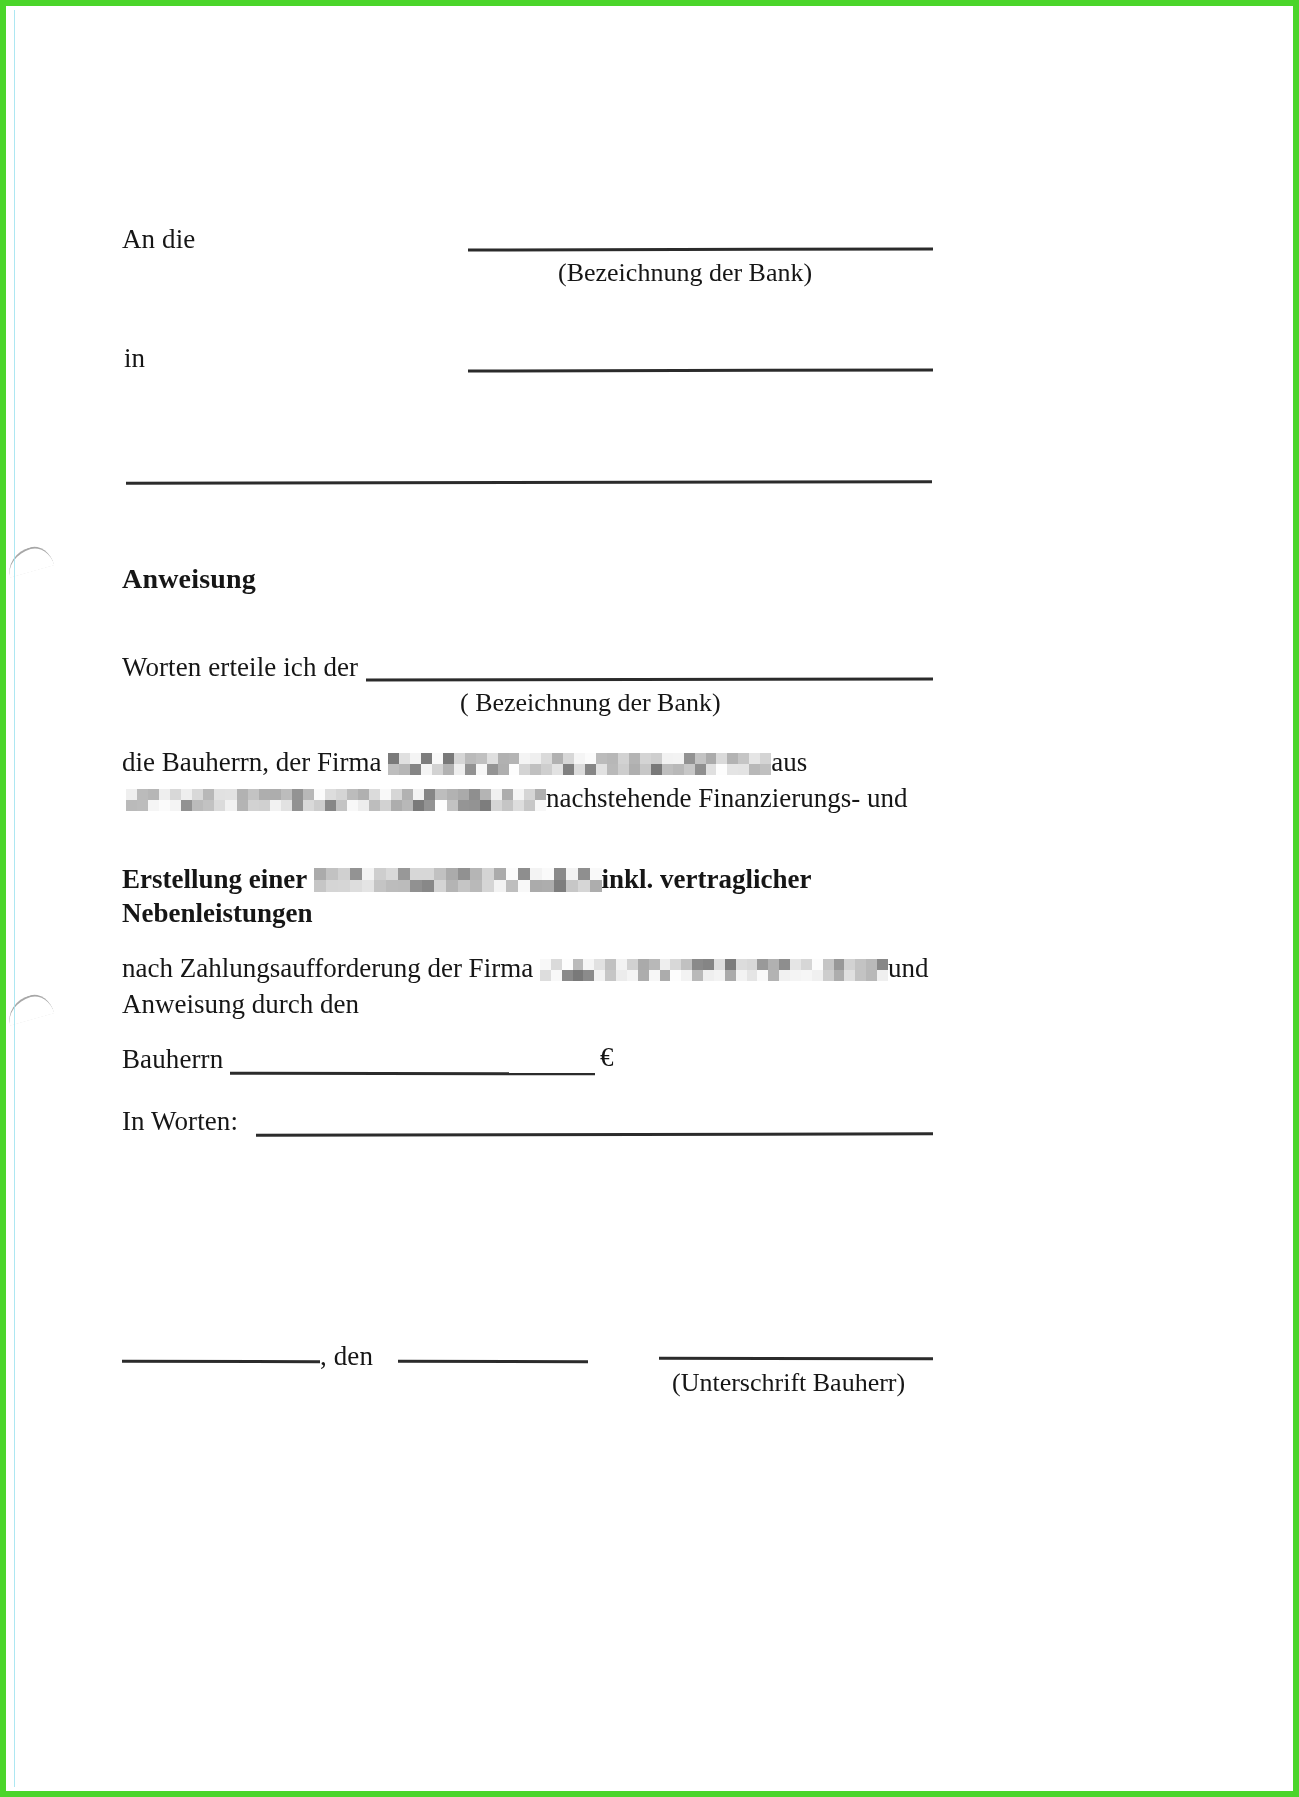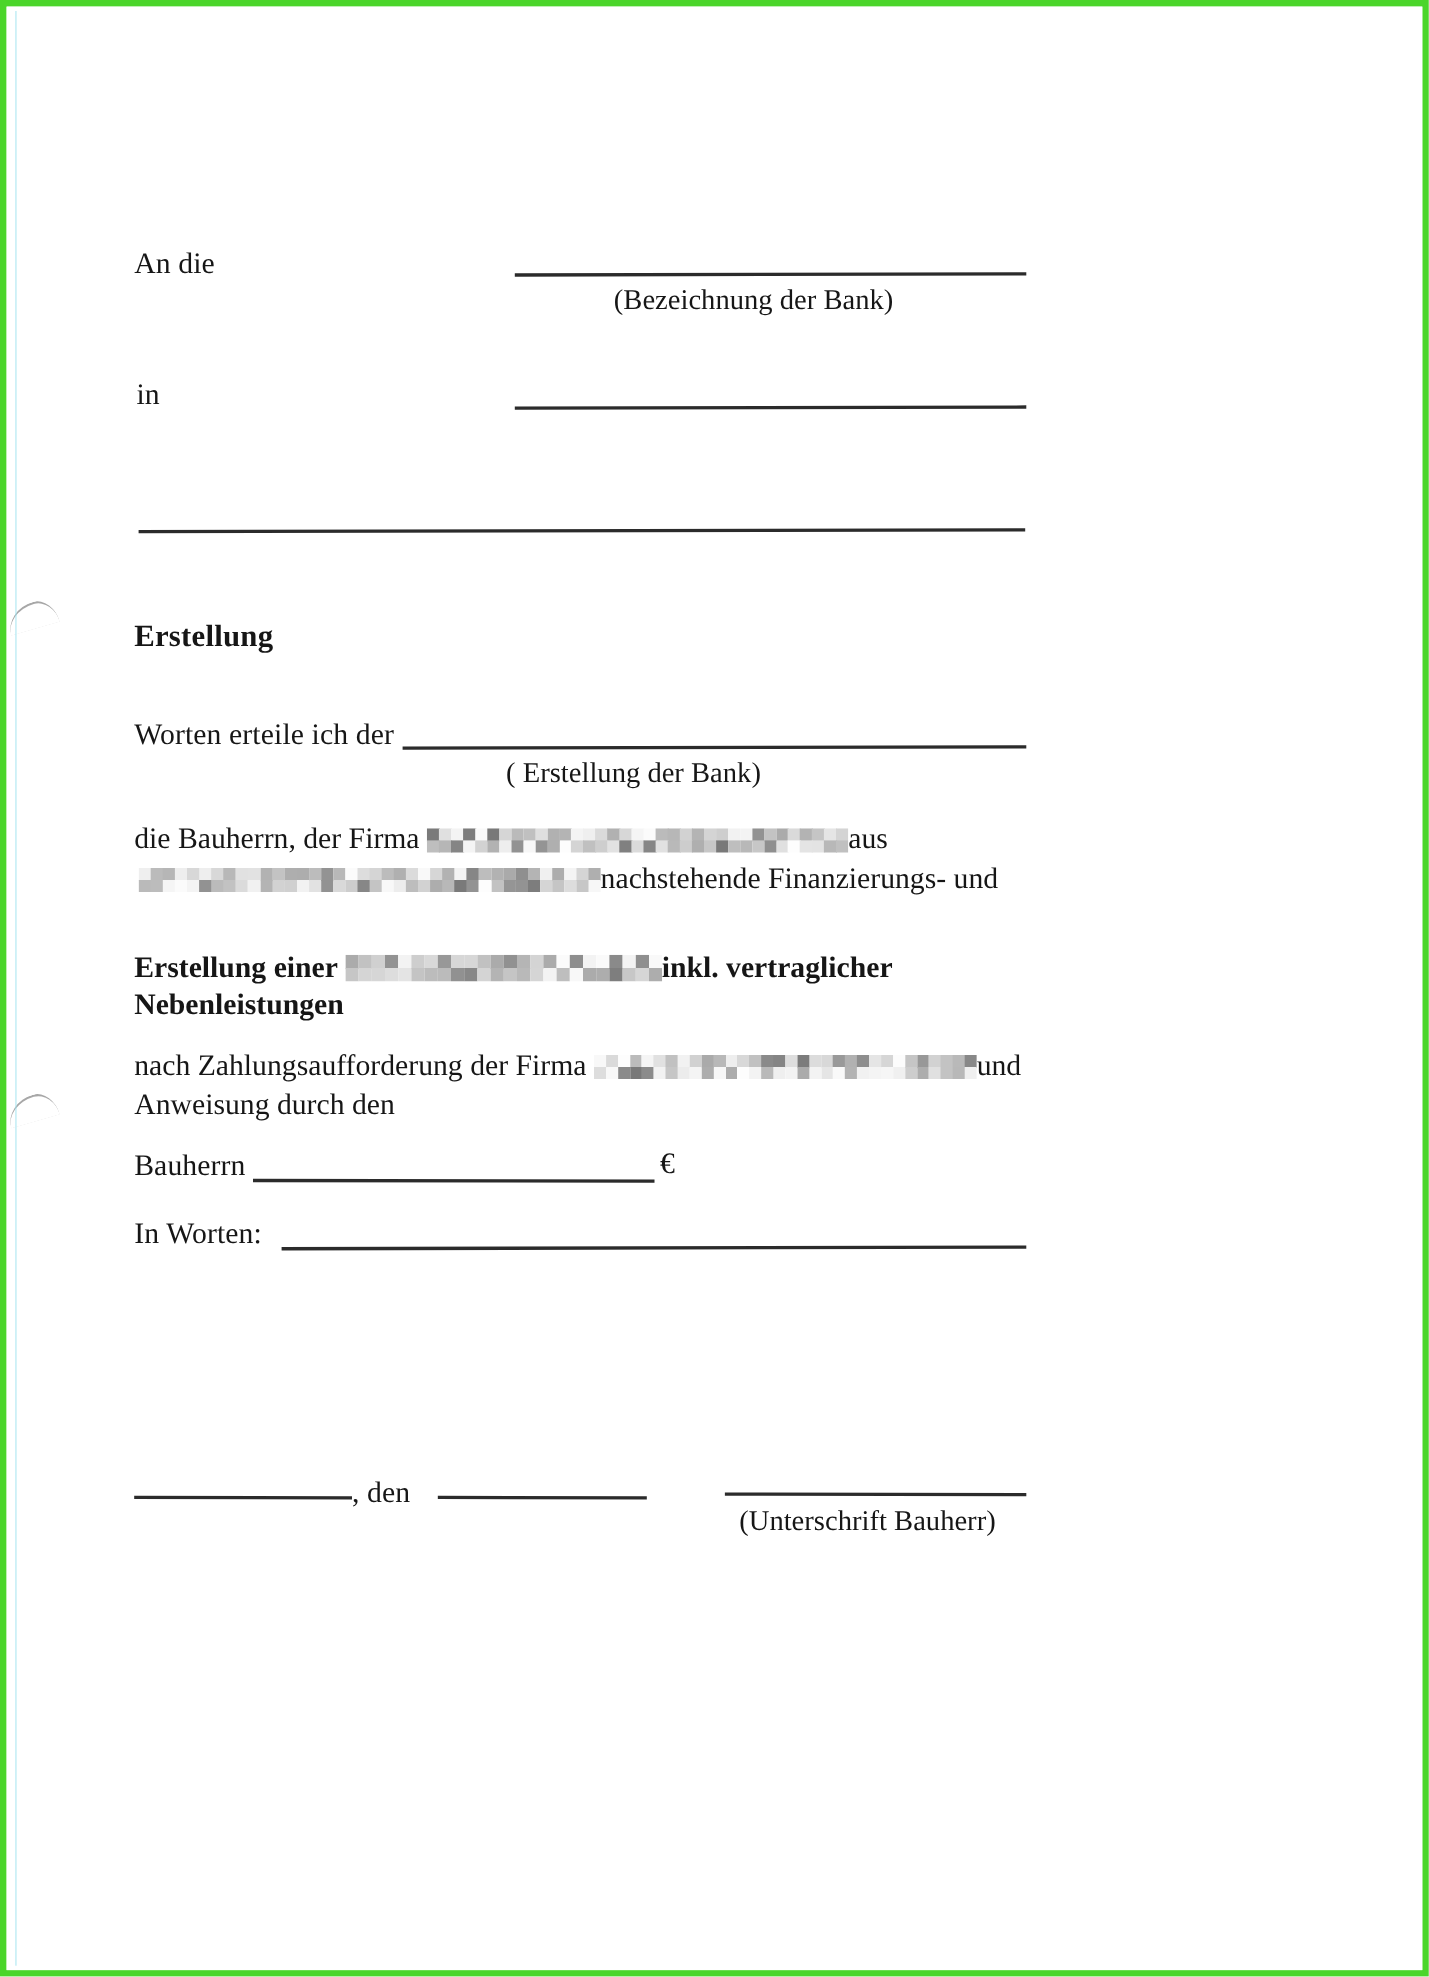--- a/index.html
+++ b/index.html
@@ -129,27 +129,27 @@
 
     <div class="txt" style="left:124px; top:341px;">in</div>
 
     <div class="ln skew" style="left:468px; top:369px; width:465px; height:3px;"></div>
 
     <div class="ln skew" style="left:126px; top:481px; width:806px; height:3px;"></div>
 
     <div class="crease" style="left:6px; top:548px;"></div>
     <div class="crease" style="left:6px; top:996px;"></div>
 
-    <div class="txt bold" style="left:122px; top:562px; font-size:28px;">Erstellung</div>
+    <div class="txt bold" style="left:122px; top:562px; font-size:28px;">Anweisung</div>
 
     <div class="txt" style="left:122px; top:650px;">Worten erteile ich der</div>
 
     <div class="ln skew" style="left:366px; top:678px; width:567px; height:3px;"></div>
 
-    <div class="label-under" style="left:460px; top:688px;">( Erstellung der Bank)</div>
+    <div class="label-under" style="left:460px; top:688px;">( Bezeichnung der Bank)</div>
 
     <div class="para" style="left:122px; top:744px; width:820px;">
       <span>die Bauherrn, der Firma</span>
 
       <span class="redact" id="rd1" style="width:383px;height:22px;"><i style="left: 0px; top: 0px; width: 11.5429px; height: 11.6px; background: rgb(122, 122, 122);"></i><i style="left: 10.9429px; top: 0px; width: 11.5429px; height: 11.6px; background: rgb(224, 224, 224);"></i><i style="left: 21.8857px; top: 0px; width: 11.5429px; height: 11.6px; background: rgb(244, 244, 244);"></i><i style="left: 32.8286px; top: 0px; width: 11.5429px; height: 11.6px; background: rgb(125, 125, 125);"></i><i style="left: 43.7714px; top: 0px; width: 11.5429px; height: 11.6px; background: rgb(249, 249, 249);"></i><i style="left: 54.7143px; top: 0px; width: 11.5429px; height: 11.6px; background: rgb(121, 121, 121);"></i><i style="left: 65.6571px; top: 0px; width: 11.5429px; height: 11.6px; background: rgb(214, 214, 214);"></i><i style="left: 76.6px; top: 0px; width: 11.5429px; height: 11.6px; background: rgb(186, 186, 186);"></i><i style="left: 87.5429px; top: 0px; width: 11.5429px; height: 11.6px; background: rgb(192, 192, 192);"></i><i style="left: 98.4857px; top: 0px; width: 11.5429px; height: 11.6px; background: rgb(223, 223, 223);"></i><i style="left: 109.429px; top: 0px; width: 11.5429px; height: 11.6px; background: rgb(177, 177, 177);"></i><i style="left: 120.371px; top: 0px; width: 11.5429px; height: 11.6px; background: rgb(180, 180, 180);"></i><i style="left: 131.314px; top: 0px; width: 11.5429px; height: 11.6px; background: rgb(244, 244, 244);"></i><i style="left: 142.257px; top: 0px; width: 11.5429px; height: 11.6px; background: rgb(239, 239, 239);"></i><i style="left: 153.2px; top: 0px; width: 11.5429px; height: 11.6px; background: rgb(218, 218, 218);"></i><i style="left: 164.143px; top: 0px; width: 11.5429px; height: 11.6px; background: rgb(177, 177, 177);"></i><i style="left: 175.086px; top: 0px; width: 11.5429px; height: 11.6px; background: rgb(215, 215, 215);"></i><i style="left: 186.029px; top: 0px; width: 11.5429px; height: 11.6px; background: rgb(245, 245, 245);"></i><i style="left: 196.971px; top: 0px; width: 11.5429px; height: 11.6px; background: rgb(251, 251, 251);"></i><i style="left: 207.914px; top: 0px; width: 11.5429px; height: 11.6px; background: rgb(187, 187, 187);"></i><i style="left: 218.857px; top: 0px; width: 11.5429px; height: 11.6px; background: rgb(183, 183, 183);"></i><i style="left: 229.8px; top: 0px; width: 11.5429px; height: 11.6px; background: rgb(210, 210, 210);"></i><i style="left: 240.743px; top: 0px; width: 11.5429px; height: 11.6px; background: rgb(180, 180, 180);"></i><i style="left: 251.686px; top: 0px; width: 11.5429px; height: 11.6px; background: rgb(212, 212, 212);"></i><i style="left: 262.629px; top: 0px; width: 11.5429px; height: 11.6px; background: rgb(206, 206, 206);"></i><i style="left: 273.571px; top: 0px; width: 11.5429px; height: 11.6px; background: rgb(242, 242, 242);"></i><i style="left: 284.514px; top: 0px; width: 11.5429px; height: 11.6px; background: rgb(243, 243, 243);"></i><i style="left: 295.457px; top: 0px; width: 11.5429px; height: 11.6px; background: rgb(146, 146, 146);"></i><i style="left: 306.4px; top: 0px; width: 11.5429px; height: 11.6px; background: rgb(195, 195, 195);"></i><i style="left: 317.343px; top: 0px; width: 11.5429px; height: 11.6px; background: rgb(171, 171, 171);"></i><i style="left: 328.286px; top: 0px; width: 11.5429px; height: 11.6px; background: rgb(218, 218, 218);"></i><i style="left: 339.229px; top: 0px; width: 11.5429px; height: 11.6px; background: rgb(179, 179, 179);"></i><i style="left: 350.171px; top: 0px; width: 11.5429px; height: 11.6px; background: rgb(197, 197, 197);"></i><i style="left: 361.114px; top: 0px; width: 11.5429px; height: 11.6px; background: rgb(229, 229, 229);"></i><i style="left: 372.057px; top: 0px; width: 11.5429px; height: 11.6px; background: rgb(212, 212, 212);"></i><i style="left: 0px; top: 11px; width: 11.5429px; height: 11.6px; background: rgb(190, 190, 190);"></i><i style="left: 10.9429px; top: 11px; width: 11.5429px; height: 11.6px; background: rgb(182, 182, 182);"></i><i style="left: 21.8857px; top: 11px; width: 11.5429px; height: 11.6px; background: rgb(133, 133, 133);"></i><i style="left: 32.8286px; top: 11px; width: 11.5429px; height: 11.6px; background: rgb(244, 244, 244);"></i><i style="left: 43.7714px; top: 11px; width: 11.5429px; height: 11.6px; background: rgb(210, 210, 210);"></i><i style="left: 54.7143px; top: 11px; width: 11.5429px; height: 11.6px; background: rgb(178, 178, 178);"></i><i style="left: 65.6571px; top: 11px; width: 11.5429px; height: 11.6px; background: rgb(238, 238, 238);"></i><i style="left: 76.6px; top: 11px; width: 11.5429px; height: 11.6px; background: rgb(146, 146, 146);"></i><i style="left: 87.5429px; top: 11px; width: 11.5429px; height: 11.6px; background: rgb(247, 247, 247);"></i><i style="left: 98.4857px; top: 11px; width: 11.5429px; height: 11.6px; background: rgb(148, 148, 148);"></i><i style="left: 109.429px; top: 11px; width: 11.5429px; height: 11.6px; background: rgb(175, 175, 175);"></i><i style="left: 120.371px; top: 11px; width: 11.5429px; height: 11.6px; background: rgb(253, 253, 253);"></i><i style="left: 131.314px; top: 11px; width: 11.5429px; height: 11.6px; background: rgb(212, 212, 212);"></i><i style="left: 142.257px; top: 11px; width: 11.5429px; height: 11.6px; background: rgb(192, 192, 192);"></i><i style="left: 153.2px; top: 11px; width: 11.5429px; height: 11.6px; background: rgb(206, 206, 206);"></i><i style="left: 164.143px; top: 11px; width: 11.5429px; height: 11.6px; background: rgb(226, 226, 226);"></i><i style="left: 175.086px; top: 11px; width: 11.5429px; height: 11.6px; background: rgb(128, 128, 128);"></i><i style="left: 186.029px; top: 11px; width: 11.5429px; height: 11.6px; background: rgb(219, 219, 219);"></i><i style="left: 196.971px; top: 11px; width: 11.5429px; height: 11.6px; background: rgb(134, 134, 134);"></i><i style="left: 207.914px; top: 11px; width: 11.5429px; height: 11.6px; background: rgb(225, 225, 225);"></i><i style="left: 218.857px; top: 11px; width: 11.5429px; height: 11.6px; background: rgb(185, 185, 185);"></i><i style="left: 229.8px; top: 11px; width: 11.5429px; height: 11.6px; background: rgb(205, 205, 205);"></i><i style="left: 240.743px; top: 11px; width: 11.5429px; height: 11.6px; background: rgb(175, 175, 175);"></i><i style="left: 251.686px; top: 11px; width: 11.5429px; height: 11.6px; background: rgb(199, 199, 199);"></i><i style="left: 262.629px; top: 11px; width: 11.5429px; height: 11.6px; background: rgb(121, 121, 121);"></i><i style="left: 273.571px; top: 11px; width: 11.5429px; height: 11.6px; background: rgb(190, 190, 190);"></i><i style="left: 284.514px; top: 11px; width: 11.5429px; height: 11.6px; background: rgb(184, 184, 184);"></i><i style="left: 295.457px; top: 11px; width: 11.5429px; height: 11.6px; background: rgb(199, 199, 199);"></i><i style="left: 306.4px; top: 11px; width: 11.5429px; height: 11.6px; background: rgb(143, 143, 143);"></i><i style="left: 317.343px; top: 11px; width: 11.5429px; height: 11.6px; background: rgb(224, 224, 224);"></i><i style="left: 328.286px; top: 11px; width: 11.5429px; height: 11.6px; background: rgb(253, 253, 253);"></i><i style="left: 339.229px; top: 11px; width: 11.5429px; height: 11.6px; background: rgb(228, 228, 228);"></i><i style="left: 350.171px; top: 11px; width: 11.5429px; height: 11.6px; background: rgb(227, 227, 227);"></i><i style="left: 361.114px; top: 11px; width: 11.5429px; height: 11.6px; background: rgb(184, 184, 184);"></i><i style="left: 372.057px; top: 11px; width: 11.5429px; height: 11.6px; background: rgb(192, 192, 192);"></i></span><span>aus</span><br>
 
       <span class="redact" id="rd2" style="width:420px;height:22px;margin-left:4px;"><i style="left: 0px; top: 0px; width: 11.6526px; height: 11.6px; background: rgb(239, 239, 239);"></i><i style="left: 11.0526px; top: 0px; width: 11.6526px; height: 11.6px; background: rgb(187, 187, 187);"></i><i style="left: 22.1053px; top: 0px; width: 11.6526px; height: 11.6px; background: rgb(182, 182, 182);"></i><i style="left: 33.1579px; top: 0px; width: 11.6526px; height: 11.6px; background: rgb(238, 238, 238);"></i><i style="left: 44.2105px; top: 0px; width: 11.6526px; height: 11.6px; background: rgb(216, 216, 216);"></i><i style="left: 55.2632px; top: 0px; width: 11.6526px; height: 11.6px; background: rgb(238, 238, 238);"></i><i style="left: 66.3158px; top: 0px; width: 11.6526px; height: 11.6px; background: rgb(216, 216, 216);"></i><i style="left: 77.3684px; top: 0px; width: 11.6526px; height: 11.6px; background: rgb(184, 184, 184);"></i><i style="left: 88.4211px; top: 0px; width: 11.6526px; height: 11.6px; background: rgb(225, 225, 225);"></i><i style="left: 99.4737px; top: 0px; width: 11.6526px; height: 11.6px; background: rgb(226, 226, 226);"></i><i style="left: 110.526px; top: 0px; width: 11.6526px; height: 11.6px; background: rgb(178, 178, 178);"></i><i style="left: 121.579px; top: 0px; width: 11.6526px; height: 11.6px; background: rgb(195, 195, 195);"></i><i style="left: 132.632px; top: 0px; width: 11.6526px; height: 11.6px; background: rgb(174, 174, 174);"></i><i style="left: 143.684px; top: 0px; width: 11.6526px; height: 11.6px; background: rgb(173, 173, 173);"></i><i style="left: 154.737px; top: 0px; width: 11.6526px; height: 11.6px; background: rgb(188, 188, 188);"></i><i style="left: 165.789px; top: 0px; width: 11.6526px; height: 11.6px; background: rgb(147, 147, 147);"></i><i style="left: 176.842px; top: 0px; width: 11.6526px; height: 11.6px; background: rgb(184, 184, 184);"></i><i style="left: 187.895px; top: 0px; width: 11.6526px; height: 11.6px; background: rgb(251, 251, 251);"></i><i style="left: 198.947px; top: 0px; width: 11.6526px; height: 11.6px; background: rgb(221, 221, 221);"></i><i style="left: 210px; top: 0px; width: 11.6526px; height: 11.6px; background: rgb(213, 213, 213);"></i><i style="left: 221.053px; top: 0px; width: 11.6526px; height: 11.6px; background: rgb(188, 188, 188);"></i><i style="left: 232.105px; top: 0px; width: 11.6526px; height: 11.6px; background: rgb(176, 176, 176);"></i><i style="left: 243.158px; top: 0px; width: 11.6526px; height: 11.6px; background: rgb(219, 219, 219);"></i><i style="left: 254.211px; top: 0px; width: 11.6526px; height: 11.6px; background: rgb(249, 249, 249);"></i><i style="left: 265.263px; top: 0px; width: 11.6526px; height: 11.6px; background: rgb(214, 214, 214);"></i><i style="left: 276.316px; top: 0px; width: 11.6526px; height: 11.6px; background: rgb(178, 178, 178);"></i><i style="left: 287.368px; top: 0px; width: 11.6526px; height: 11.6px; background: rgb(243, 243, 243);"></i><i style="left: 298.421px; top: 0px; width: 11.6526px; height: 11.6px; background: rgb(134, 134, 134);"></i><i style="left: 309.474px; top: 0px; width: 11.6526px; height: 11.6px; background: rgb(189, 189, 189);"></i><i style="left: 320.526px; top: 0px; width: 11.6526px; height: 11.6px; background: rgb(178, 178, 178);"></i><i style="left: 331.579px; top: 0px; width: 11.6526px; height: 11.6px; background: rgb(170, 170, 170);"></i><i style="left: 342.632px; top: 0px; width: 11.6526px; height: 11.6px; background: rgb(143, 143, 143);"></i><i style="left: 353.684px; top: 0px; width: 11.6526px; height: 11.6px; background: rgb(180, 180, 180);"></i><i style="left: 364.737px; top: 0px; width: 11.6526px; height: 11.6px; background: rgb(240, 240, 240);"></i><i style="left: 375.789px; top: 0px; width: 11.6526px; height: 11.6px; background: rgb(173, 173, 173);"></i><i style="left: 386.842px; top: 0px; width: 11.6526px; height: 11.6px; background: rgb(244, 244, 244);"></i><i style="left: 397.895px; top: 0px; width: 11.6526px; height: 11.6px; background: rgb(213, 213, 213);"></i><i style="left: 408.947px; top: 0px; width: 11.6526px; height: 11.6px; background: rgb(175, 175, 175);"></i><i style="left: 0px; top: 11px; width: 11.6526px; height: 11.6px; background: rgb(186, 186, 186);"></i><i style="left: 11.0526px; top: 11px; width: 11.6526px; height: 11.6px; background: rgb(188, 188, 188);"></i><i style="left: 22.1053px; top: 11px; width: 11.6526px; height: 11.6px; background: rgb(245, 245, 245);"></i><i style="left: 33.1579px; top: 11px; width: 11.6526px; height: 11.6px; background: rgb(251, 251, 251);"></i><i style="left: 44.2105px; top: 11px; width: 11.6526px; height: 11.6px; background: rgb(244, 244, 244);"></i><i style="left: 55.2632px; top: 11px; width: 11.6526px; height: 11.6px; background: rgb(146, 146, 146);"></i><i style="left: 66.3158px; top: 11px; width: 11.6526px; height: 11.6px; background: rgb(187, 187, 187);"></i><i style="left: 77.3684px; top: 11px; width: 11.6526px; height: 11.6px; background: rgb(194, 194, 194);"></i><i style="left: 88.4211px; top: 11px; width: 11.6526px; height: 11.6px; background: rgb(219, 219, 219);"></i><i style="left: 99.4737px; top: 11px; width: 11.6526px; height: 11.6px; background: rgb(241, 241, 241);"></i><i style="left: 110.526px; top: 11px; width: 11.6526px; height: 11.6px; background: rgb(180, 180, 180);"></i><i style="left: 121.579px; top: 11px; width: 11.6526px; height: 11.6px; background: rgb(210, 210, 210);"></i><i style="left: 132.632px; top: 11px; width: 11.6526px; height: 11.6px; background: rgb(208, 208, 208);"></i><i style="left: 143.684px; top: 11px; width: 11.6526px; height: 11.6px; background: rgb(242, 242, 242);"></i><i style="left: 154.737px; top: 11px; width: 11.6526px; height: 11.6px; background: rgb(226, 226, 226);"></i><i style="left: 165.789px; top: 11px; width: 11.6526px; height: 11.6px; background: rgb(146, 146, 146);"></i><i style="left: 176.842px; top: 11px; width: 11.6526px; height: 11.6px; background: rgb(217, 217, 217);"></i><i style="left: 187.895px; top: 11px; width: 11.6526px; height: 11.6px; background: rgb(205, 205, 205);"></i><i style="left: 198.947px; top: 11px; width: 11.6526px; height: 11.6px; background: rgb(135, 135, 135);"></i><i style="left: 210px; top: 11px; width: 11.6526px; height: 11.6px; background: rgb(196, 196, 196);"></i><i style="left: 221.053px; top: 11px; width: 11.6526px; height: 11.6px; background: rgb(248, 248, 248);"></i><i style="left: 232.105px; top: 11px; width: 11.6526px; height: 11.6px; background: rgb(237, 237, 237);"></i><i style="left: 243.158px; top: 11px; width: 11.6526px; height: 11.6px; background: rgb(189, 189, 189);"></i><i style="left: 254.211px; top: 11px; width: 11.6526px; height: 11.6px; background: rgb(210, 210, 210);"></i><i style="left: 265.263px; top: 11px; width: 11.6526px; height: 11.6px; background: rgb(173, 173, 173);"></i><i style="left: 276.316px; top: 11px; width: 11.6526px; height: 11.6px; background: rgb(184, 184, 184);"></i><i style="left: 287.368px; top: 11px; width: 11.6526px; height: 11.6px; background: rgb(122, 122, 122);"></i><i style="left: 298.421px; top: 11px; width: 11.6526px; height: 11.6px; background: rgb(147, 147, 147);"></i><i style="left: 309.474px; top: 11px; width: 11.6526px; height: 11.6px; background: rgb(253, 253, 253);"></i><i style="left: 320.526px; top: 11px; width: 11.6526px; height: 11.6px; background: rgb(194, 194, 194);"></i><i style="left: 331.579px; top: 11px; width: 11.6526px; height: 11.6px; background: rgb(149, 149, 149);"></i><i style="left: 342.632px; top: 11px; width: 11.6526px; height: 11.6px; background: rgb(147, 147, 147);"></i><i style="left: 353.684px; top: 11px; width: 11.6526px; height: 11.6px; background: rgb(125, 125, 125);"></i><i style="left: 364.737px; top: 11px; width: 11.6526px; height: 11.6px; background: rgb(213, 213, 213);"></i><i style="left: 375.789px; top: 11px; width: 11.6526px; height: 11.6px; background: rgb(197, 197, 197);"></i><i style="left: 386.842px; top: 11px; width: 11.6526px; height: 11.6px; background: rgb(221, 221, 221);"></i><i style="left: 397.895px; top: 11px; width: 11.6526px; height: 11.6px; background: rgb(199, 199, 199);"></i><i style="left: 408.947px; top: 11px; width: 11.6526px; height: 11.6px; background: rgb(247, 247, 247);"></i></span><span>nachstehende Finanzierungs- und</span><br>
 
     </div>
 

